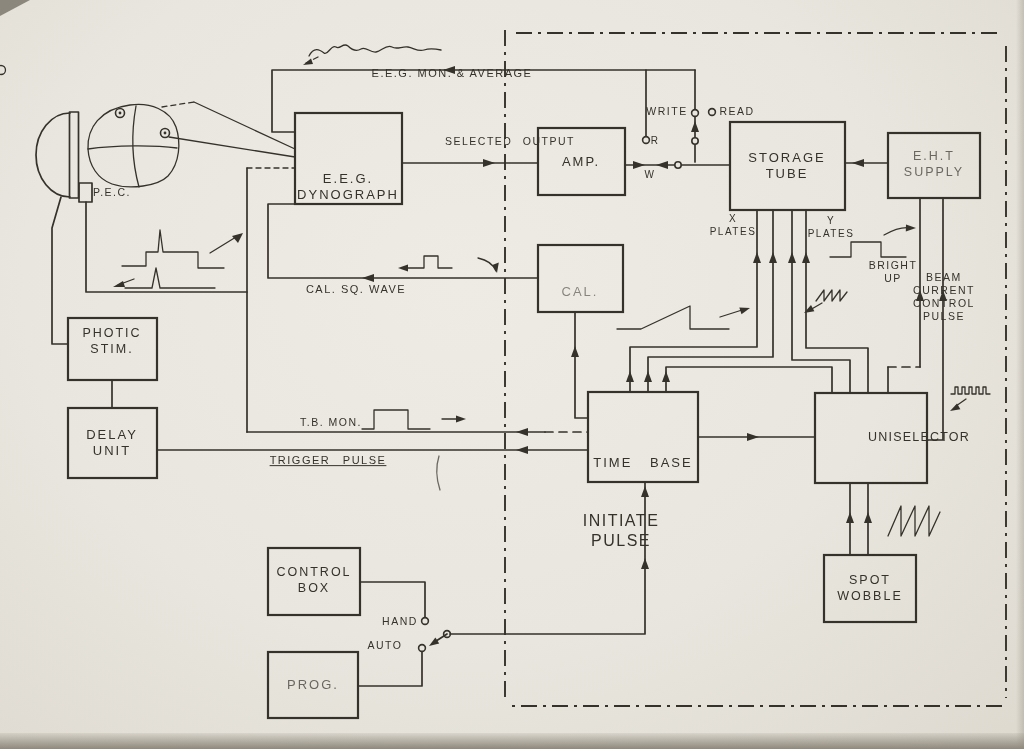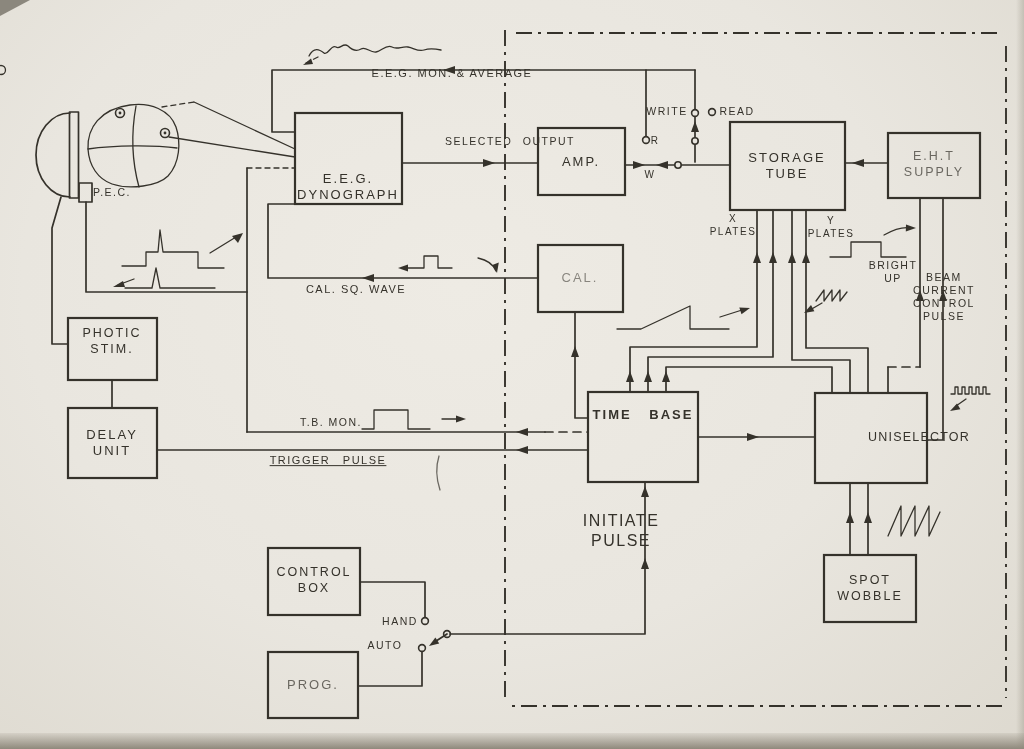--- a/index.html
+++ b/index.html
@@ -15,21 +15,21 @@
   }
   svg.ink{position:absolute;left:0;top:0;}
   .w{fill:none;stroke:var(--ink);stroke-width:1.7;stroke-linecap:round;stroke-linejoin:round;}
   .thin{stroke-width:1.3;}
   .bx{fill:none;stroke:var(--ink);stroke-width:2.2;}
   .dd{fill:none;stroke:var(--ink);stroke-width:1.9;stroke-dasharray:16 6 3 6;}
   .dsh{stroke-dasharray:8 6;}
   .dsh2{stroke-dasharray:5 4;}
   .ah{fill:var(--ink);stroke:none;}
   .ct{fill:var(--paper);stroke:var(--ink);stroke-width:1.6;}
-  .faded{opacity:.55;}
+  .faded{opacity:.55;margin-top:14px;}
   .half{opacity:.7;}
   .lbl{
     position:absolute;transform:translate(-50%,-50%);
     color:var(--ink);letter-spacing:1.5px;white-space:pre-line;
     text-align:center;line-height:1.25;font-size:10.5px;
   }
   .boxlbl{font-size:13px;letter-spacing:2px;}
   .ws6{word-spacing:6px;} .ws8{word-spacing:8px;} .ws12{word-spacing:12px;}
   .edge-bottom{
     position:absolute;left:0;bottom:0;width:100%;height:16px;
@@ -245,21 +245,21 @@
   <div class="lbl boxlbl" style="left:581px;top:162px;">AMP.</div>
   <div class="lbl boxlbl" style="left:787px;top:166px;">STORAGE
 TUBE</div>
   <div class="lbl boxlbl half" style="left:934px;top:165px;font-size:12.5px;">E.H.T
 SUPPLY</div>
   <div class="lbl boxlbl faded" style="left:580px;top:278px;">CAL.</div>
   <div class="lbl boxlbl" style="left:112px;top:342px;font-size:12.5px;">PHOTIC
 STIM.</div>
   <div class="lbl boxlbl" style="left:112px;top:443px;">DELAY
 UNIT</div>
-  <div class="lbl boxlbl ws12" style="left:643px;top:415px;font-weight:bold;">TIME BASE</div>
+  <div class="lbl boxlbl ws12" style="left:643px;top:463px;">TIME BASE</div>
   <div class="lbl boxlbl" style="left:871px;top:438px;font-size:12.5px;letter-spacing:1.2px;margin-left:48px;">UNISELECTOR</div>
   <div class="lbl boxlbl" style="left:870px;top:589px;font-size:12.5px;">SPOT
 WOBBLE</div>
   <div class="lbl boxlbl" style="left:314px;top:581px;font-size:12.5px;">CONTROL
 BOX</div>
   <div class="lbl boxlbl half" style="left:313px;top:685px;">PROG.</div>
 
   <div class="lbl" style="left:452px;top:74px;font-size:11px;text-align:center;">E.E.G. MON. &amp; AVERAGE</div>
   <div class="lbl ws6" style="left:470px;top:142px;margin-left:40px;">SELECTED OUTPUT</div>
   <div class="lbl" style="left:667px;top:112px;text-align:right;">WRITE</div>

